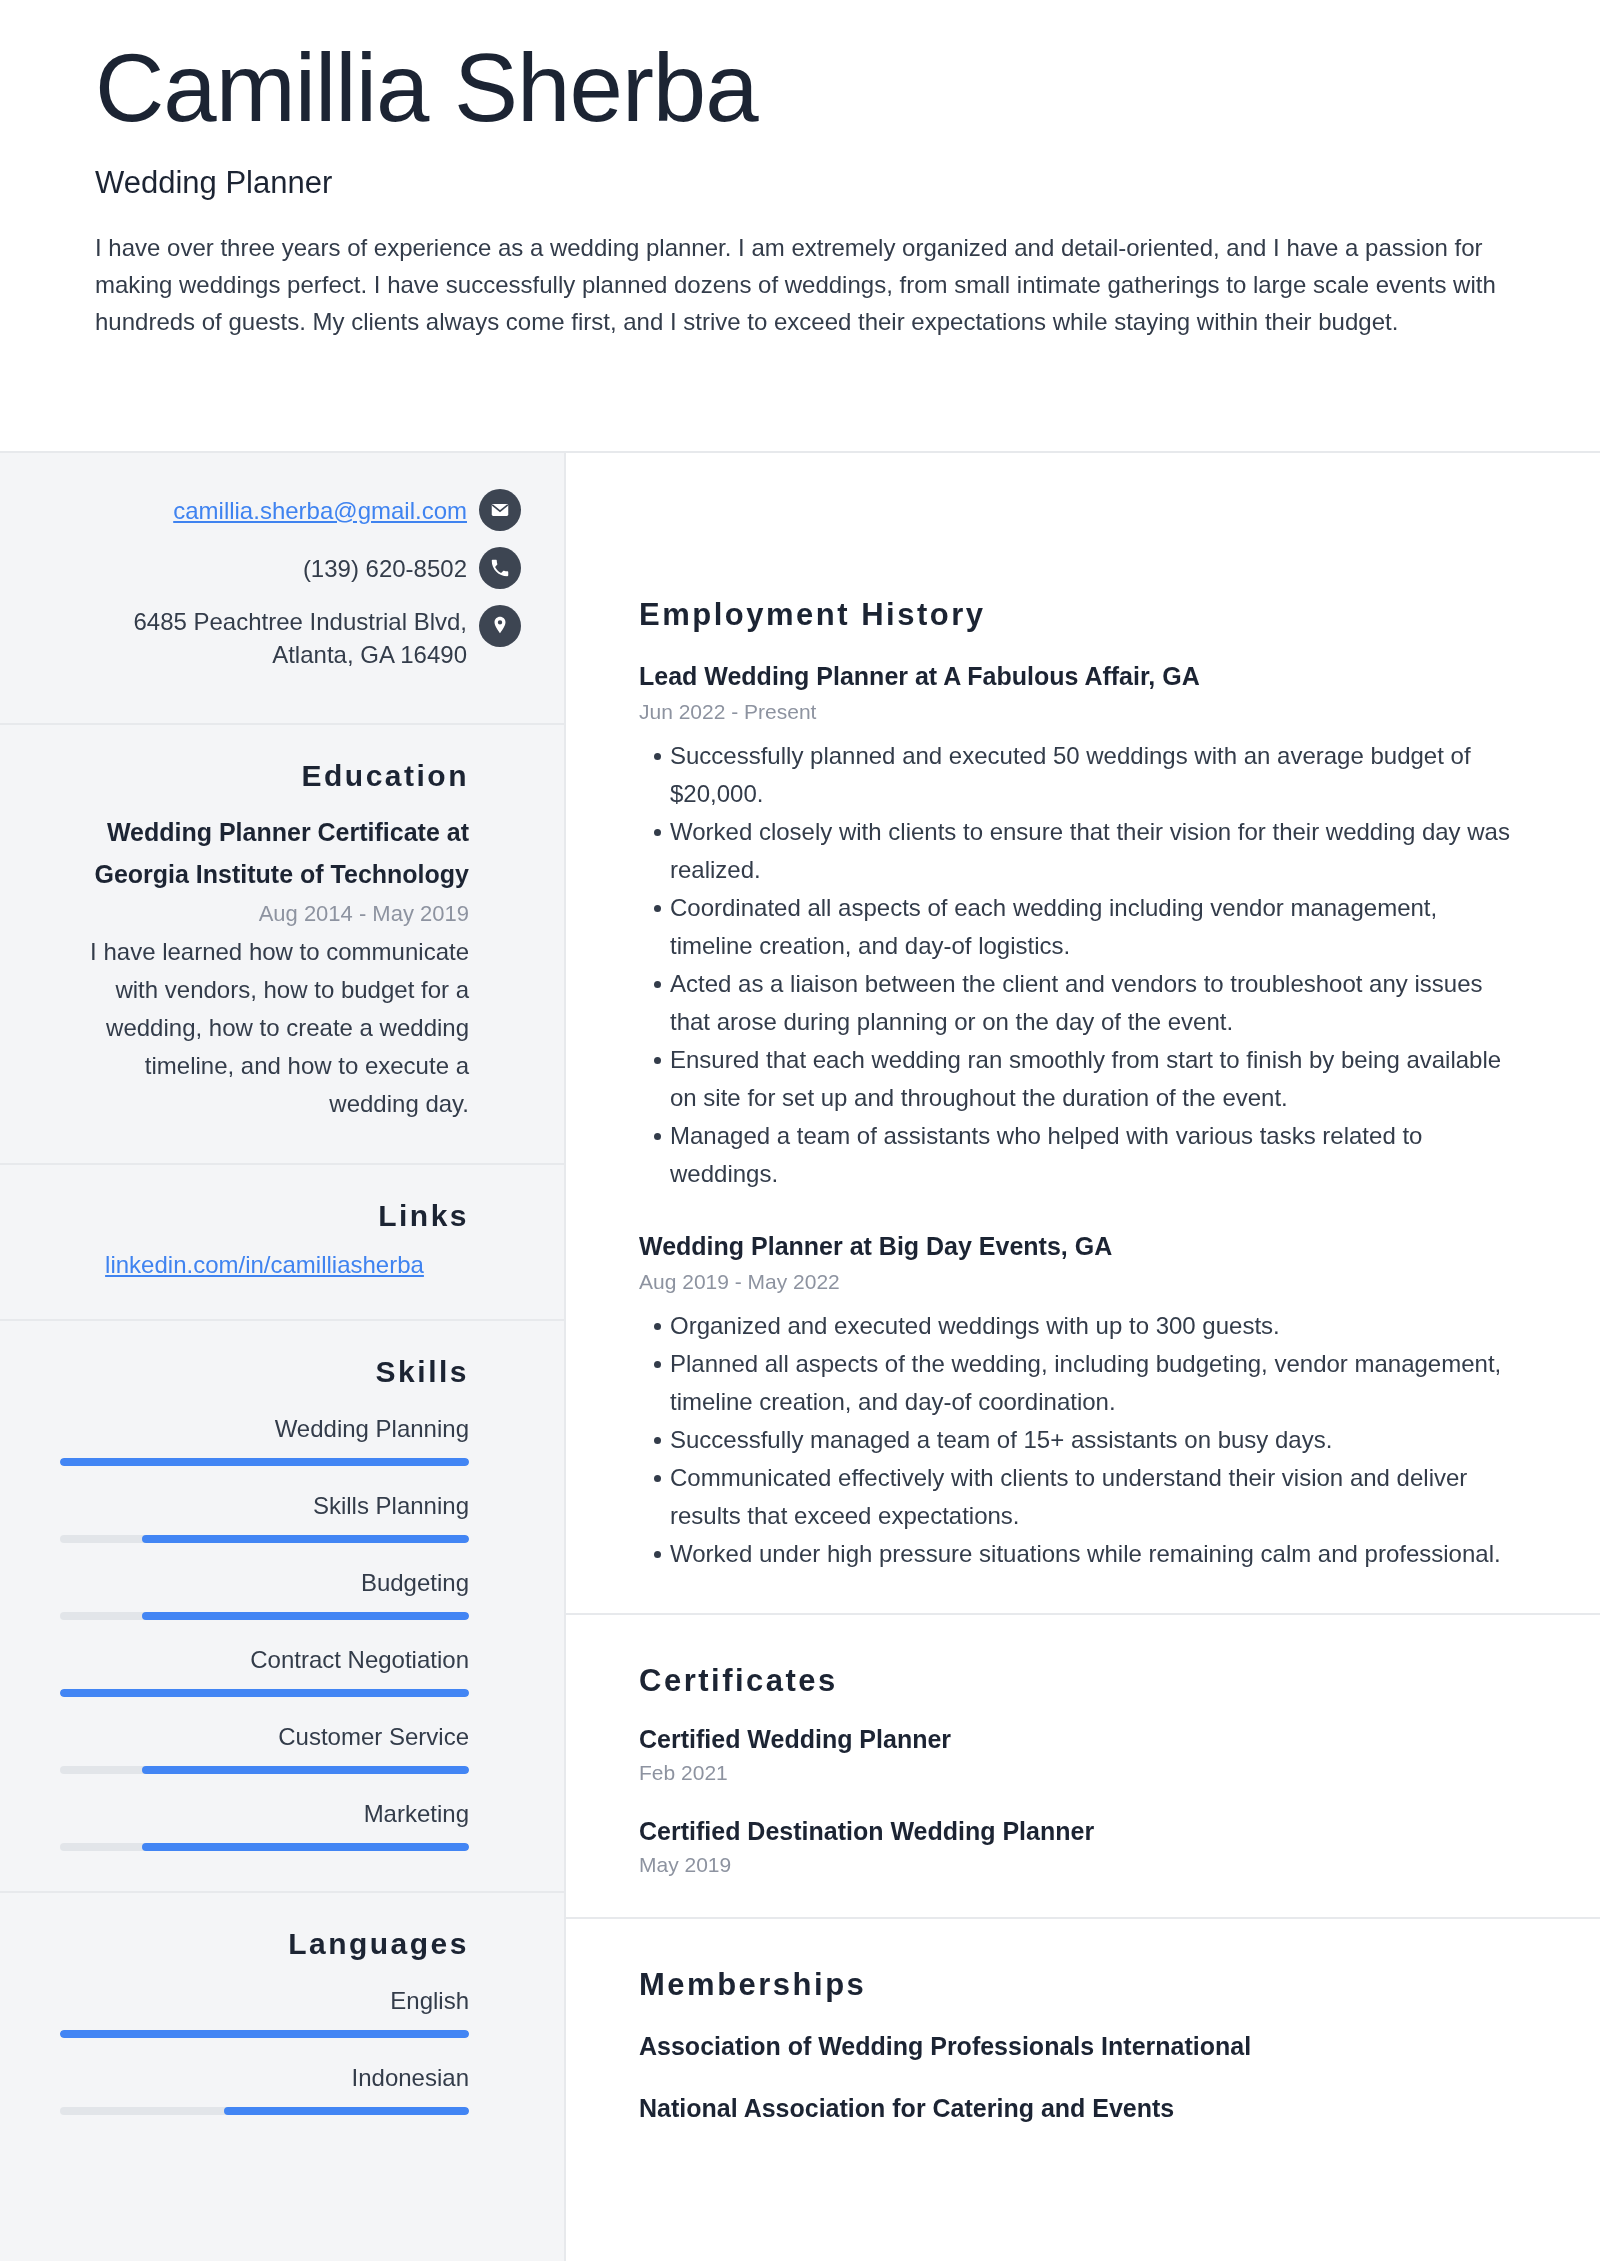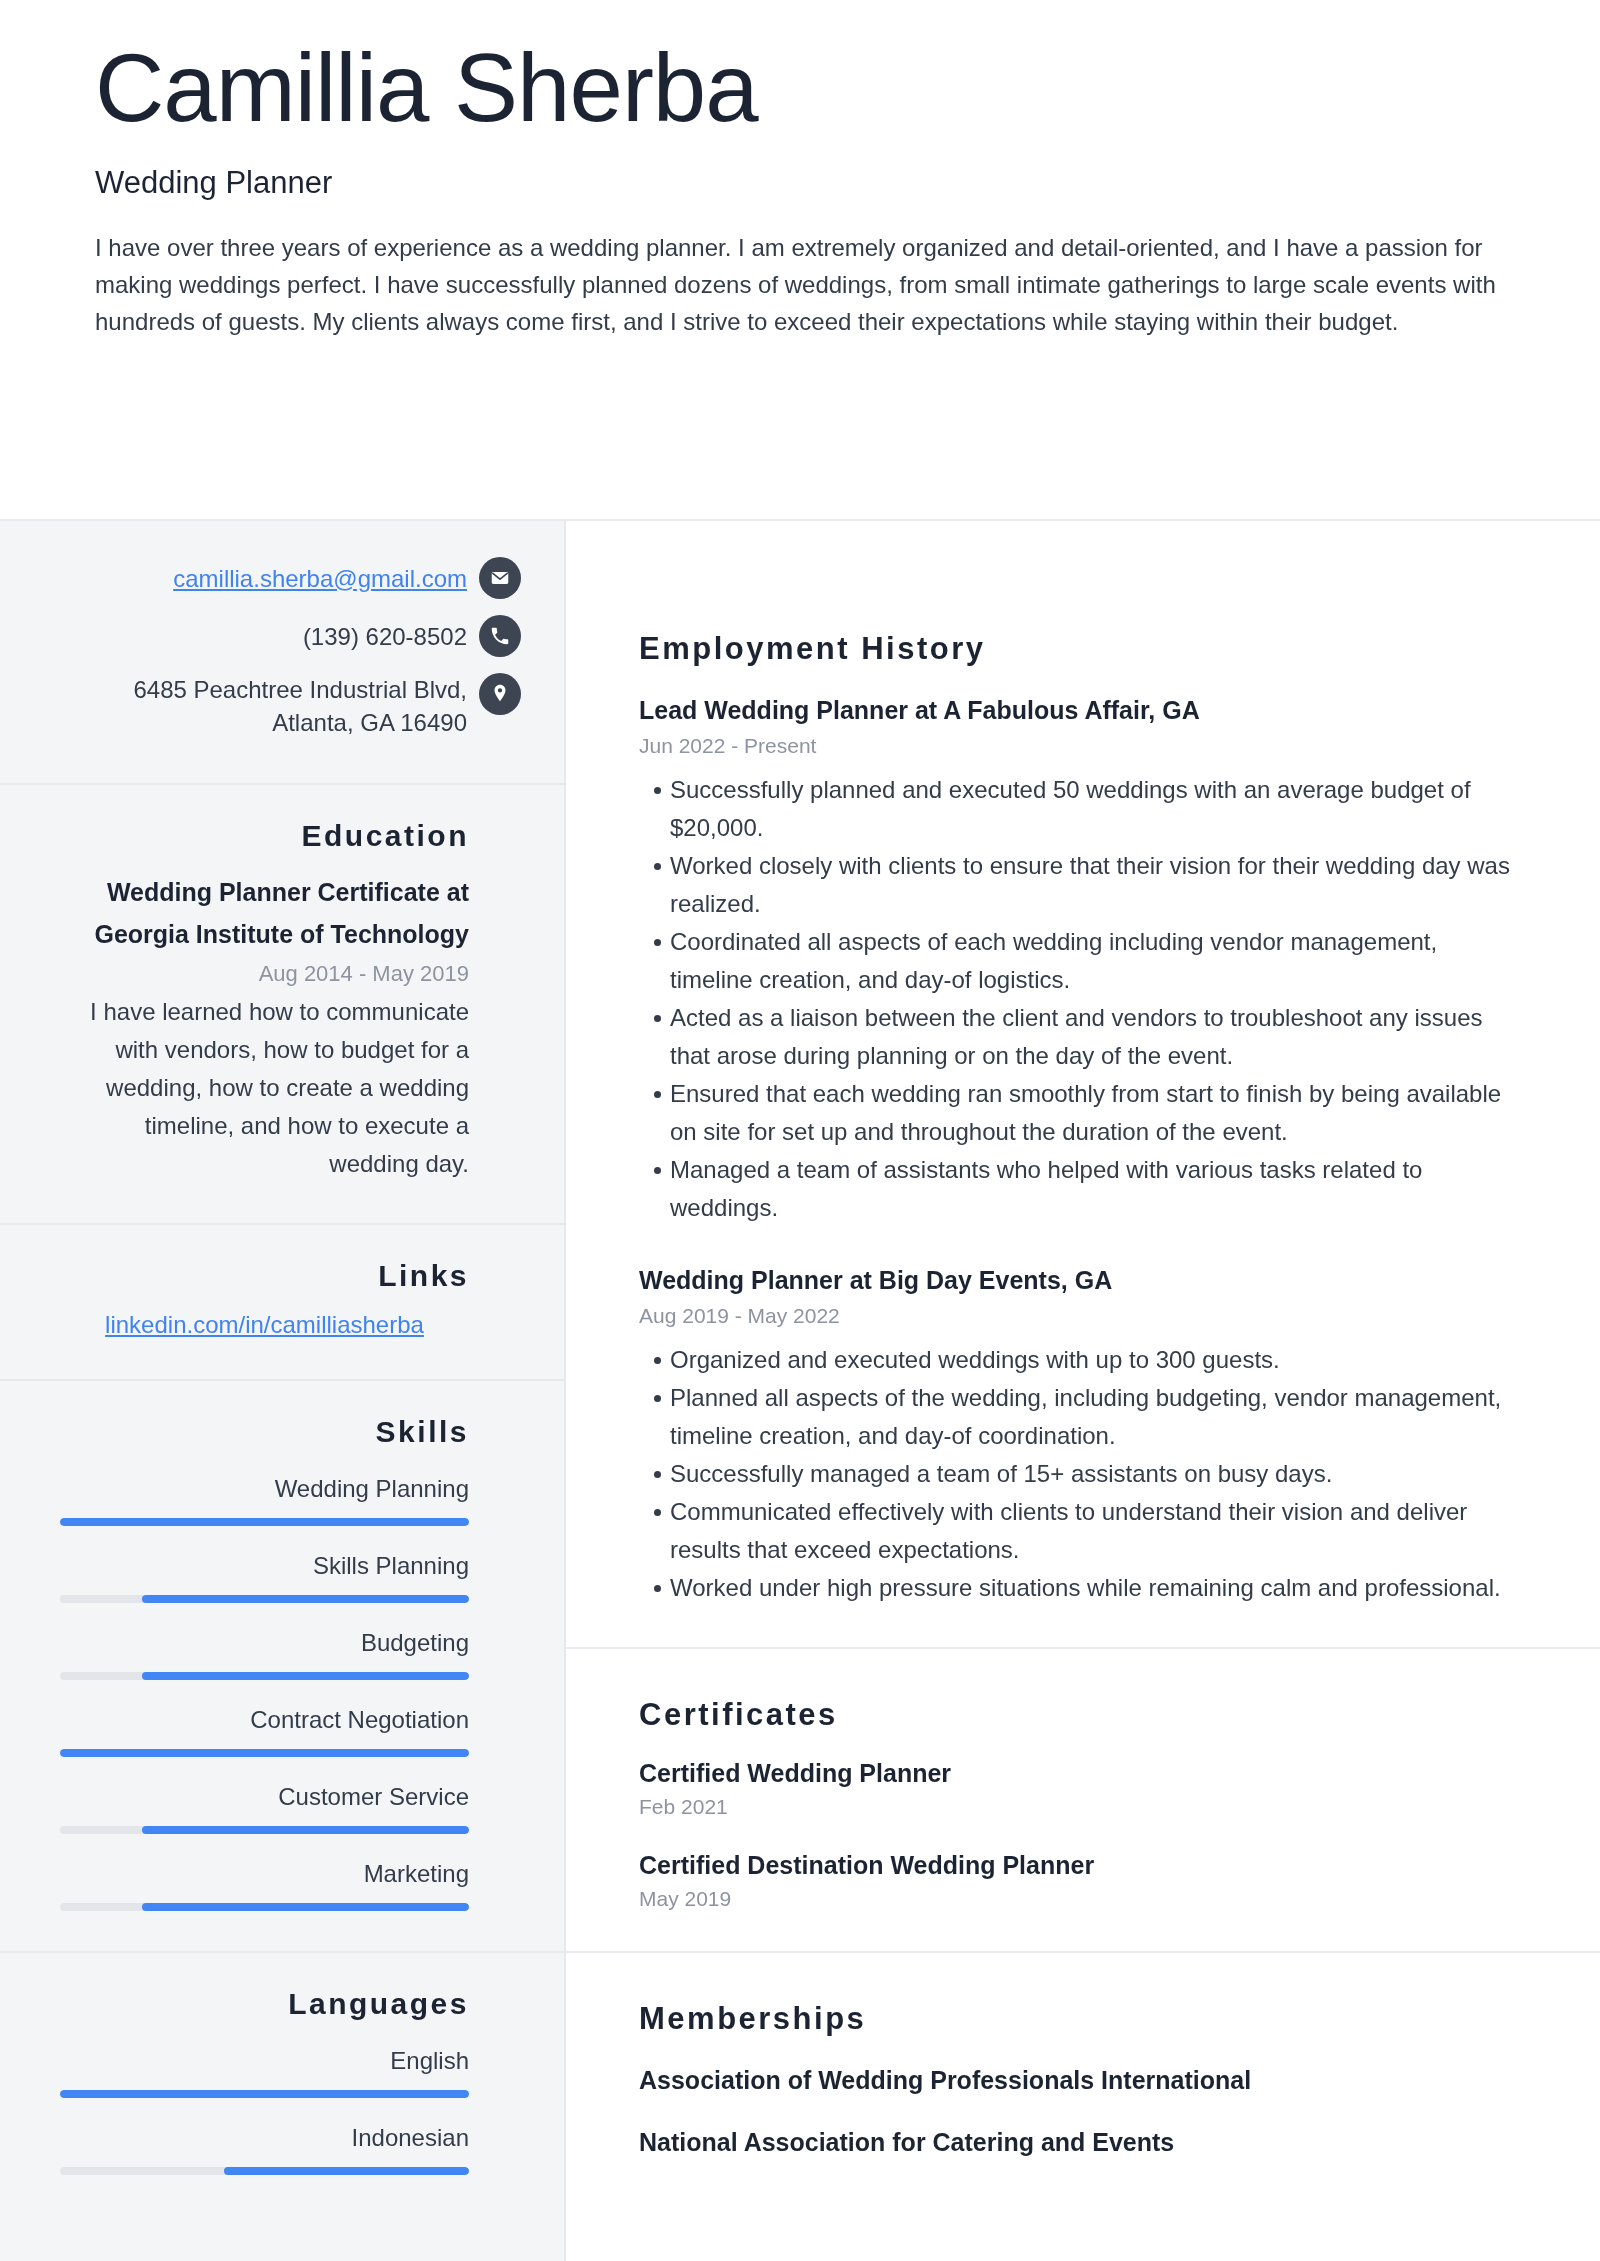--- a/index.html
+++ b/index.html
@@ -17,40 +17,40 @@
   html,body{background:#fff;}
   body{
     width:1600px;height:2261px;
     font-family:"Liberation Sans","DejaVu Sans",sans-serif;
     color:var(--body);
     overflow:hidden;
   }
   .page{width:1600px;height:2261px;display:flex;flex-direction:column;background:#fff;}
 
   
-  .header{padding:38px 70px 0 95px;height:519px;flex:0 0 auto;}
+  .header{padding:38px 70px 0 95px;height:451px;flex:0 0 auto;}
   .name{font-size:96px;font-weight:400;color:var(--navy);letter-spacing:-1px;line-height:1.05;}
   .job-title{font-size:31px;font-weight:400;color:var(--navy);margin-top:26px;}
   .summary{font-size:24px;line-height:37px;margin-top:28px;max-width:1420px;color:var(--body);}
 
   
   .body{flex:1;display:flex;border-top:2px solid var(--line);min-height:0;}
   .sidebar{
     width:566px;flex:0 0 566px;background:var(--sidebar-bg);
     border-right:2px solid var(--line);
     display:flex;flex-direction:column;
     text-align:right;
   }
   .side-section{padding:34px 95px 40px 60px;border-bottom:2px solid var(--line);}
   .side-section:last-child{border-bottom:none;flex:1;}
   .side-section.contact{padding-right:43px;padding-top:36px;padding-bottom:44px;}
   .side-heading{font-size:30px;font-weight:700;letter-spacing:2.5px;color:var(--navy);}
 
   .contact-row{display:flex;justify-content:flex-end;align-items:center;gap:12px;margin-bottom:16px;font-size:24px;}
-  .contact-row:last-child{margin-bottom:0;}
+  .contact-row:last-child{margin-bottom:8px;}
   .contact-row.address{align-items:flex-start;}
   .contact-text{color:var(--body);line-height:33px;}
   a.link{color:var(--blue);text-decoration:underline;}
   .icon-circle{
     width:42px;height:42px;border-radius:50%;background:var(--icon-bg);
     flex:0 0 42px;display:flex;align-items:center;justify-content:center;
   }
   .icon-circle svg{display:block;}
 
   .edu-degree{font-size:25px;font-weight:700;color:var(--navy);line-height:42px;margin-top:18px;}

